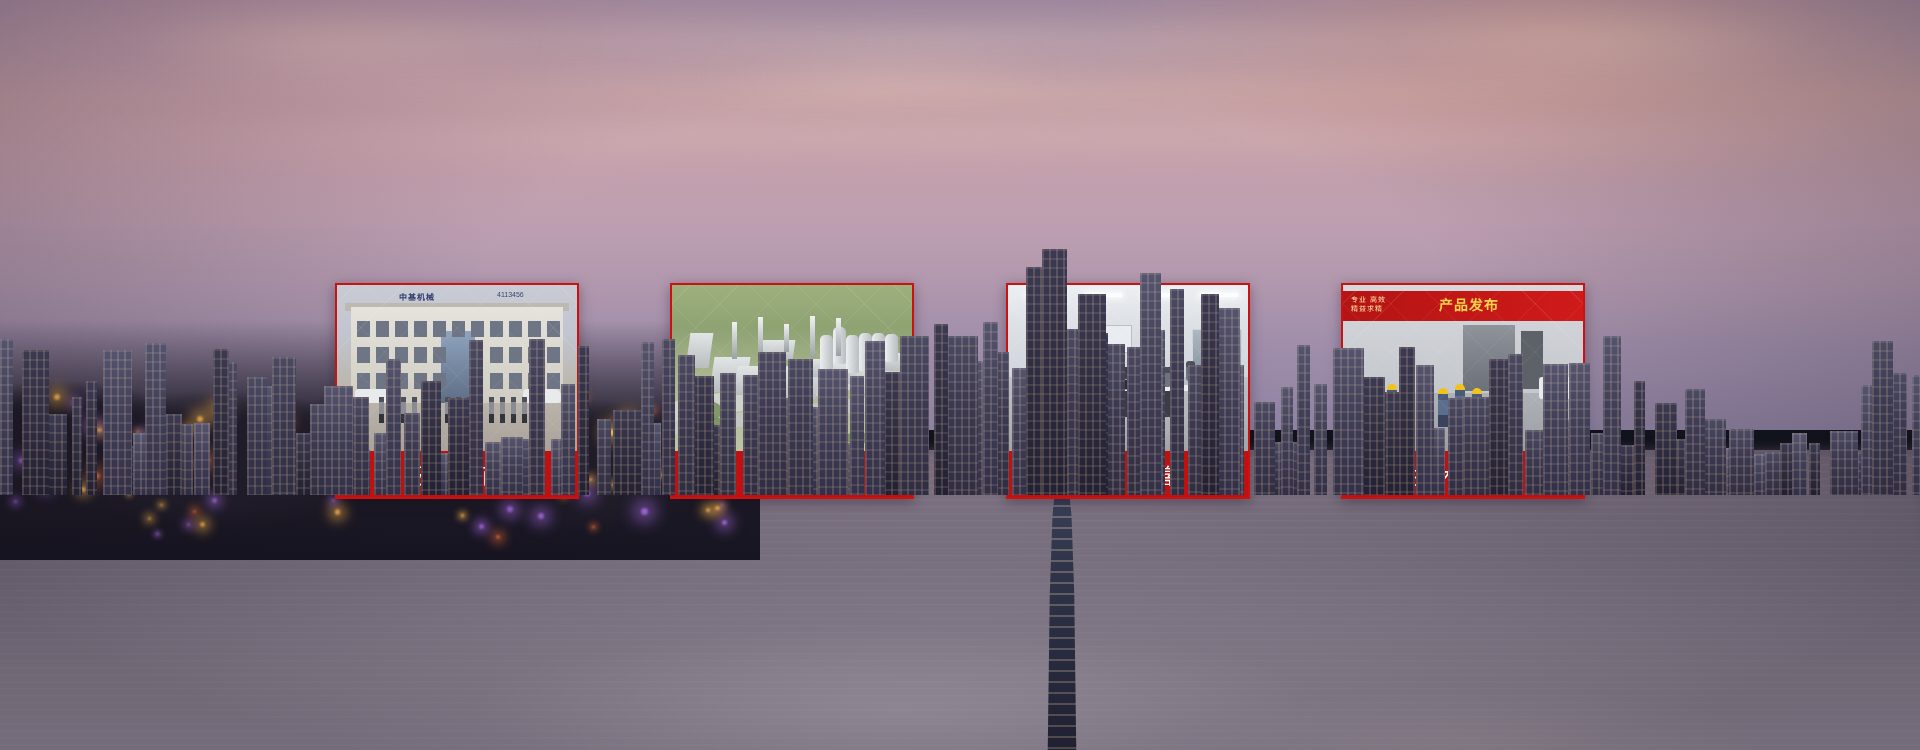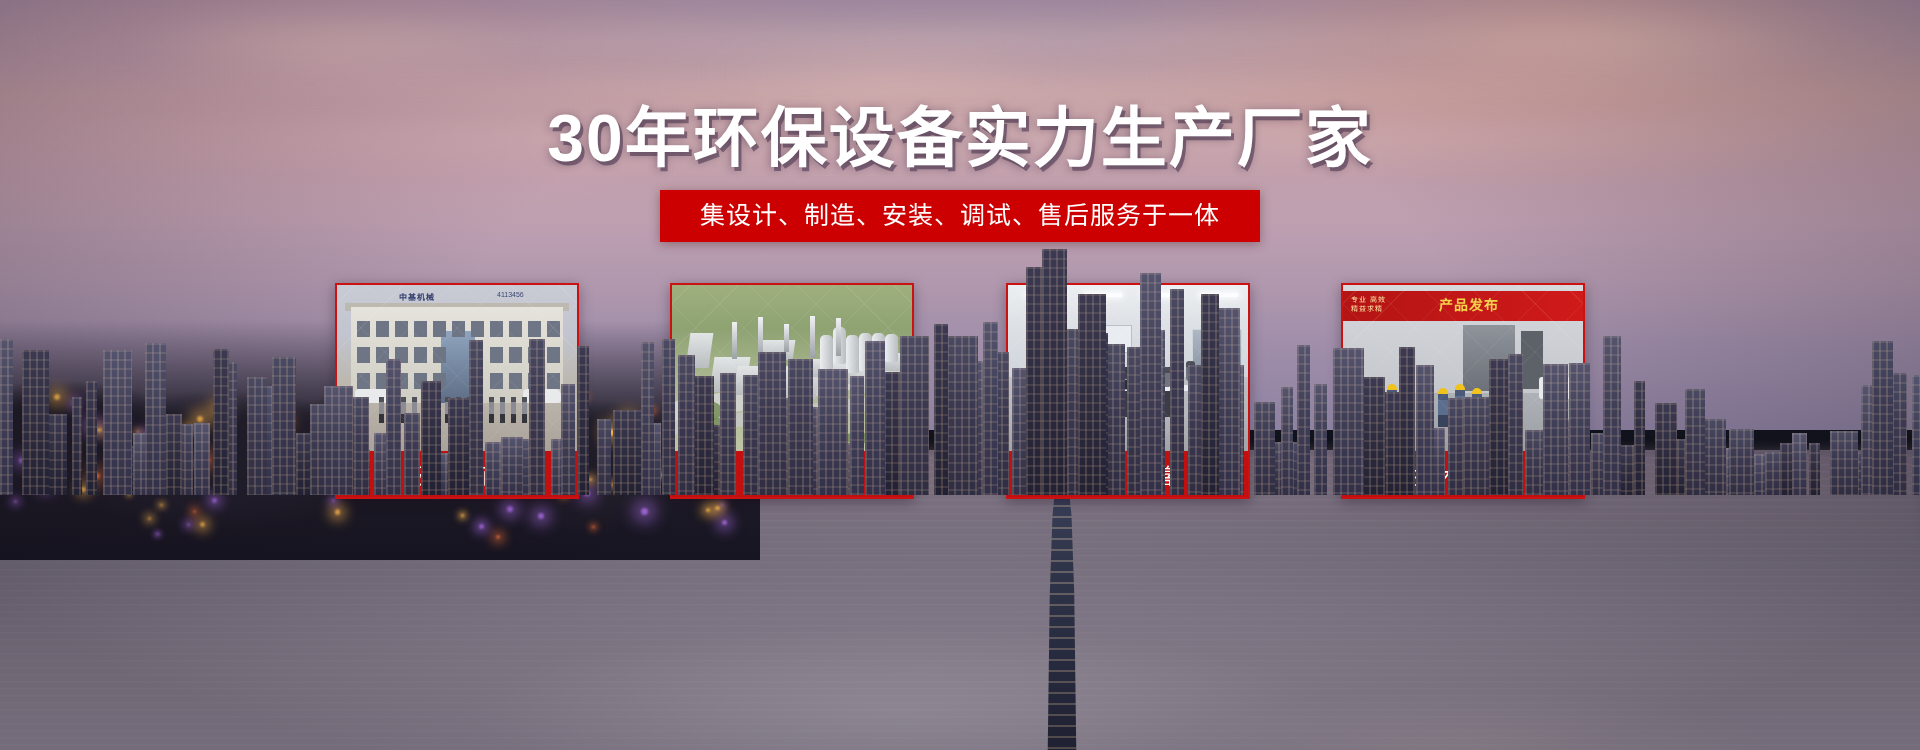--- a/index.html
+++ b/index.html
@@ -438,25 +438,21 @@
         <div class="lamp" style="left: 535.163px; top: 151.98px; width: 3.00793px; height: 3.00793px; background: rgba(190, 120, 255, 0.8); box-shadow: rgba(190, 120, 255, 0.8) 0px 0px 7.51982px 2.40634px;"></div>
         <div class="lamp" style="left: 112.378px; top: 105.044px; width: 5.9228px; height: 5.9228px; background: rgba(190, 120, 255, 0.8); box-shadow: rgba(190, 120, 255, 0.8) 0px 0px 14.807px 4.73824px;"></div>
         <div class="lamp" style="left: 671.044px; top: 112.065px; width: 6.36656px; height: 6.36656px; background: rgba(190, 120, 255, 0.8); box-shadow: rgba(190, 120, 255, 0.8) 0px 0px 15.9164px 5.09325px;"></div>
         <div class="lamp" style="left: 404.434px; top: 150.609px; width: 2.5673px; height: 2.5673px; background: rgba(255, 186, 80, 0.95); box-shadow: rgba(255, 186, 80, 0.95) 0px 0px 6.41826px 2.05384px;"></div>
       </div>
     <div class="vignette"></div>
   </div>
 
   <div class="content">
 
-    <div class="headline">30年环保设备实力生产厂家</div>
-
-    <div class="subbanner">
-      <div class="subbanner-text">集设计、制造、安装、调试、售后服务于一体</div>
-    </div>
+
 
     <div class="cards">
 
       <div class="card">
         <div class="card-photo p1" id="ph1">
             <div class="b-roof"></div>
             <div class="sign">中基机械</div>
             <div class="sign2">4113456</div>
             <div class="b-main"></div>
             <div class="entry"></div>

